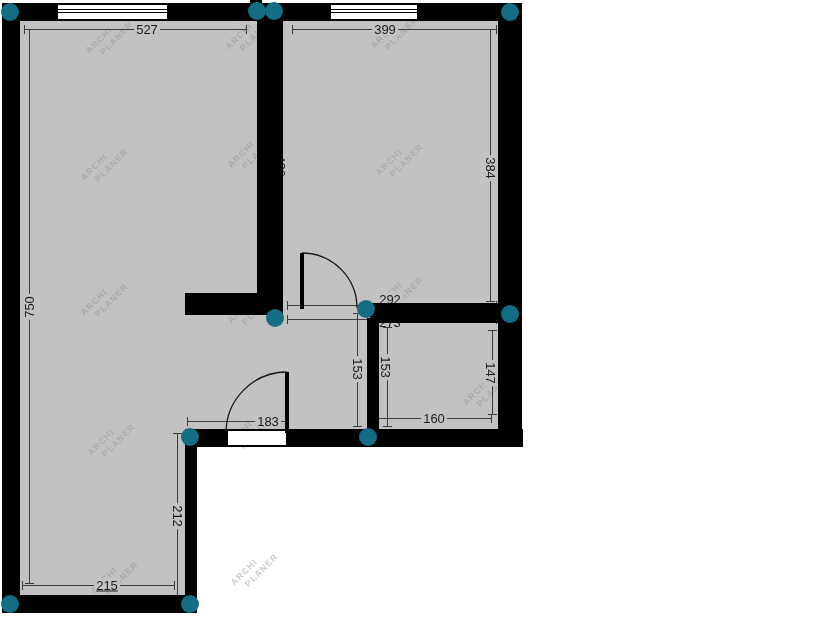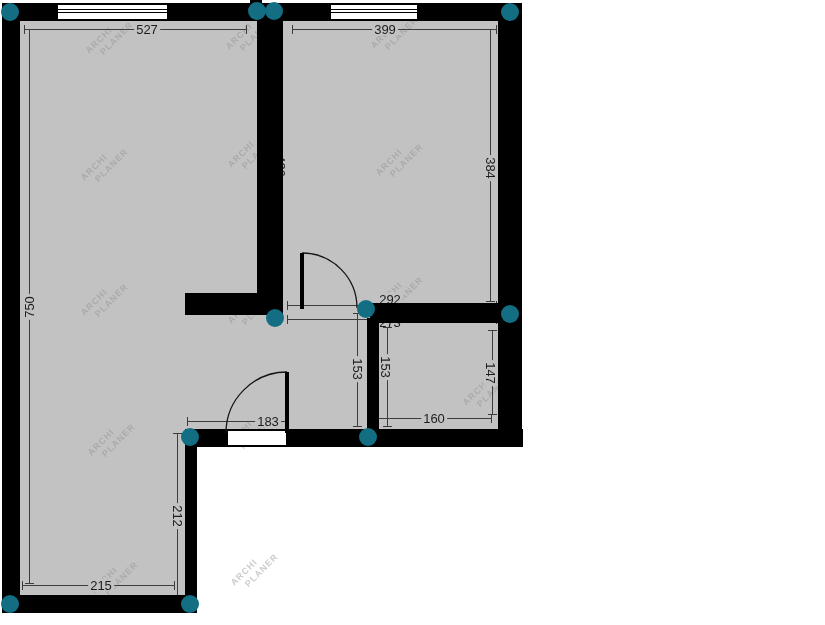--- a/index.html
+++ b/index.html
@@ -95,21 +95,21 @@
       <div class="dim-label r90" style="left: 385px; top: 367px;">153</div>
       <div class="dim-v" style="left: 492px; top: 330px; height: 85px;"></div>
       <div class="dim-label r90" style="left: 490px; top: 373px;">147</div>
       <div class="dim-h" style="left: 377px; top: 418px; width: 115px;"></div>
       <div class="dim-label" style="left: 434px; top: 418px;">160</div>
       <div class="dim-h" style="left: 187px; top: 421px; width: 101px;"></div>
       <div class="dim-label" style="left: 268px; top: 421px;">183</div>
       <div class="dim-v" style="left: 177px; top: 433px; height: 163px;"></div>
       <div class="dim-label r90" style="left: 177px; top: 516px;">212</div>
       <div class="dim-h" style="left: 22px; top: 585px; width: 153px;"></div>
-      <div class="dim-label" style="left: 101px; top: 585px;">215</div>
+      <div class="dim-label" style="left: 107px; top: 585px; text-decoration: underline;">215</div>
     </div>
   <div id="layer-walls">
       <div class="wall" style="left: 2px; top: 3px; width: 520px; height: 18px;"></div>
       <div class="wall" style="left: 2px; top: 3px; width: 18px; height: 610px;"></div>
       <div class="wall" style="left: 498px; top: 3px; width: 24px; height: 444px;"></div>
       <div class="wall" style="left: 257px; top: 3px; width: 26px; height: 312px;"></div>
       <div class="wall" style="left: 185px; top: 293px; width: 77px; height: 22px;"></div>
       <div class="wall" style="left: 370px; top: 303px; width: 130px; height: 20px;"></div>
       <div class="wall" style="left: 367px; top: 318px; width: 12px; height: 111px;"></div>
       <div class="wall" style="left: 185px; top: 429px; width: 338px; height: 18px;"></div>

